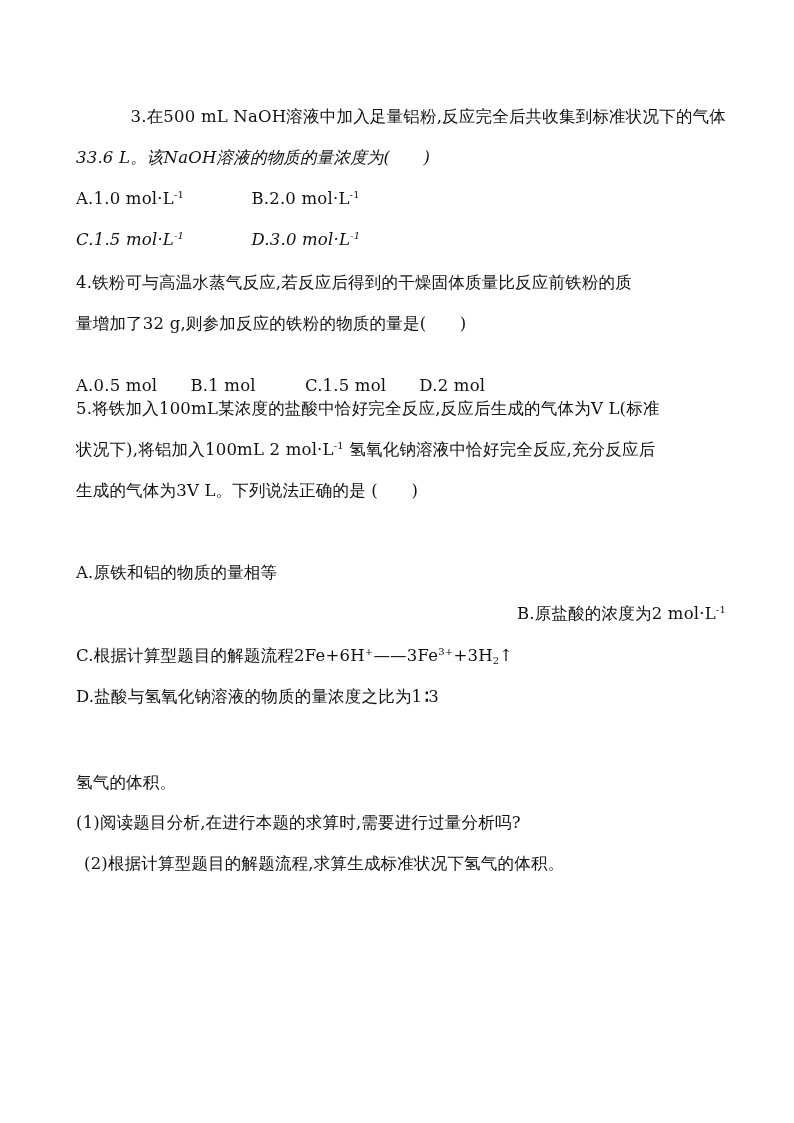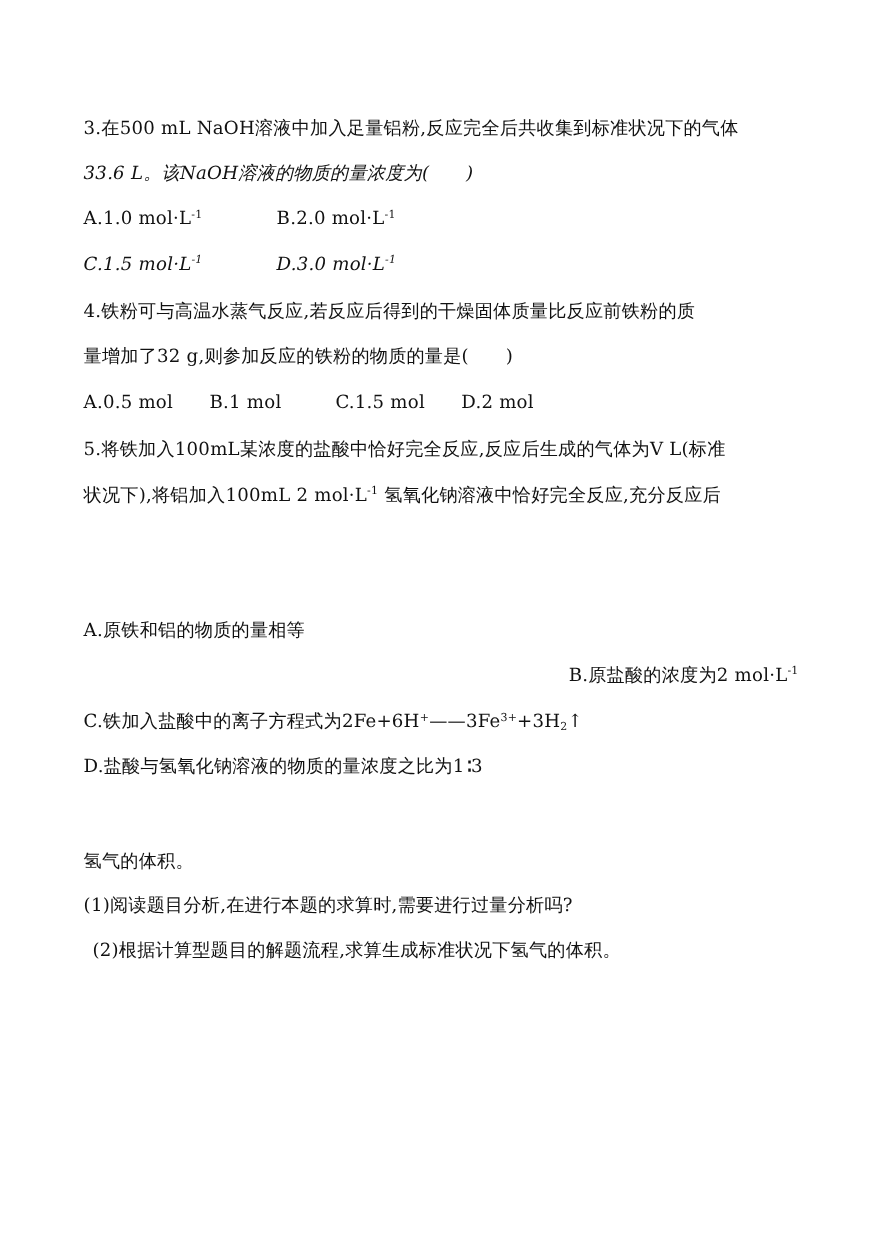--- a/index.html
+++ b/index.html
@@ -42,45 +42,46 @@
       line-height: 0;
     }
     sup { vertical-align: 6px; }
     sub { vertical-align: -3px; }
   </style>
 </head>
 <body>
 
 <div class="page">
 
-  <div class="line" style="top:102px;">3.在500 mL NaOH溶液中加入足量铝粉,反应完全后共收集到标准状况下的气体</div>
+  <div class="line" style="top:102px;text-align:right;">3.在500 mL NaOH溶液中加入足量铝粉,反应完全后共收集到标准状况下的气体</div>
   <div class="line" style="top:143px;font-style:italic;">33.6 L。该NaOH溶液的物质的量浓度为(　　)</div>
   <div class="line opt-row" style="top:184px;">
     <span class="opt" style="width:170px;"><span>A.1.0 mol·L</span><sup>-1</sup></span>
     <span class="opt"><span>B.2.0 mol·L</span><sup>-1</sup></span>
   </div>
   <div class="line opt-row" style="top:225px;font-style:italic;">
     <span class="opt" style="width:170px;"><span>C.1.5 mol·L</span><sup>-1</sup></span>
     <span class="opt"><span>D.3.0 mol·L</span><sup>-1</sup></span>
   </div>
 
   <div class="line" style="top:268px;">4.铁粉可与高温水蒸气反应,若反应后得到的干燥固体质量比反应前铁粉的质</div>
   <div class="line" style="top:309px;">量增加了32 g,则参加反应的铁粉的物质的量是(　　)</div>
   <div class="line opt-row" style="top:351px;">
     <span class="opt" style="width:109px;">A.0.5 mol</span>
-    <span class="opt" style="width:109px;">B.1 mol</span>
+    <span class="opt" style="width:109px;margin-top:20px;">B.1 mol</span>
     <span class="opt" style="width:109px;">C.1.5 mol</span>
     <span class="opt">D.2 mol</span>
   </div>
 
   <div class="line" style="top:394px;">5.将铁加入100mL某浓度的盐酸中恰好完全反应,反应后生成的气体为V L(标准</div>
   <div class="line" style="top:435px;"><span>状况下),将铝加入100mL 2 mol·L</span><sup>-1</sup><span> 氢氧化钠溶液中恰好完全反应,充分反应后</span></div>
+  <div class="line" style="top:476px;">生成的气体为3V L。下列说法正确的是 (　　)</div>
 
   <div class="line" style="top:558px;">A.原铁和铝的物质的量相等</div>
   <div class="line" style="top:599px;text-align:right;"><span>B.原盐酸的浓度为2 mol·L</span><sup>-1</sup></div>
-  <div class="line" style="top:641px;"><span>C.铁加入盐酸中的离子方程式为</span><span><span>2Fe+6H</span><sup>+</sup><span>——</span><span>3Fe</span><sup>3+</sup><span>+3H</span><sub>2</sub><span>↑</span></span></div>
+  <div class="line" style="top:641px;"><span>C.根据计算型题目的解题流程</span><span><span>2Fe+6H</span><sup>+</sup><span>——</span><span>3Fe</span><sup>3+</sup><span>+3H</span><sub>2</sub><span>↑</span></span></div>
   <div class="line" style="top:682px;">D.盐酸与氢氧化钠溶液的物质的量浓度之比为1∶3</div>
 
   <div class="line" style="top:768px;">氢气的体积。</div>
   <div class="line" style="top:808px;">(1)阅读题目分析,在进行本题的求算时,需要进行过量分析吗?</div>
   <div class="line indent" style="top:849px;">(2)根据计算型题目的解题流程,求算生成标准状况下氢气的体积。</div>
 
 </div>
 
 </body></html>

